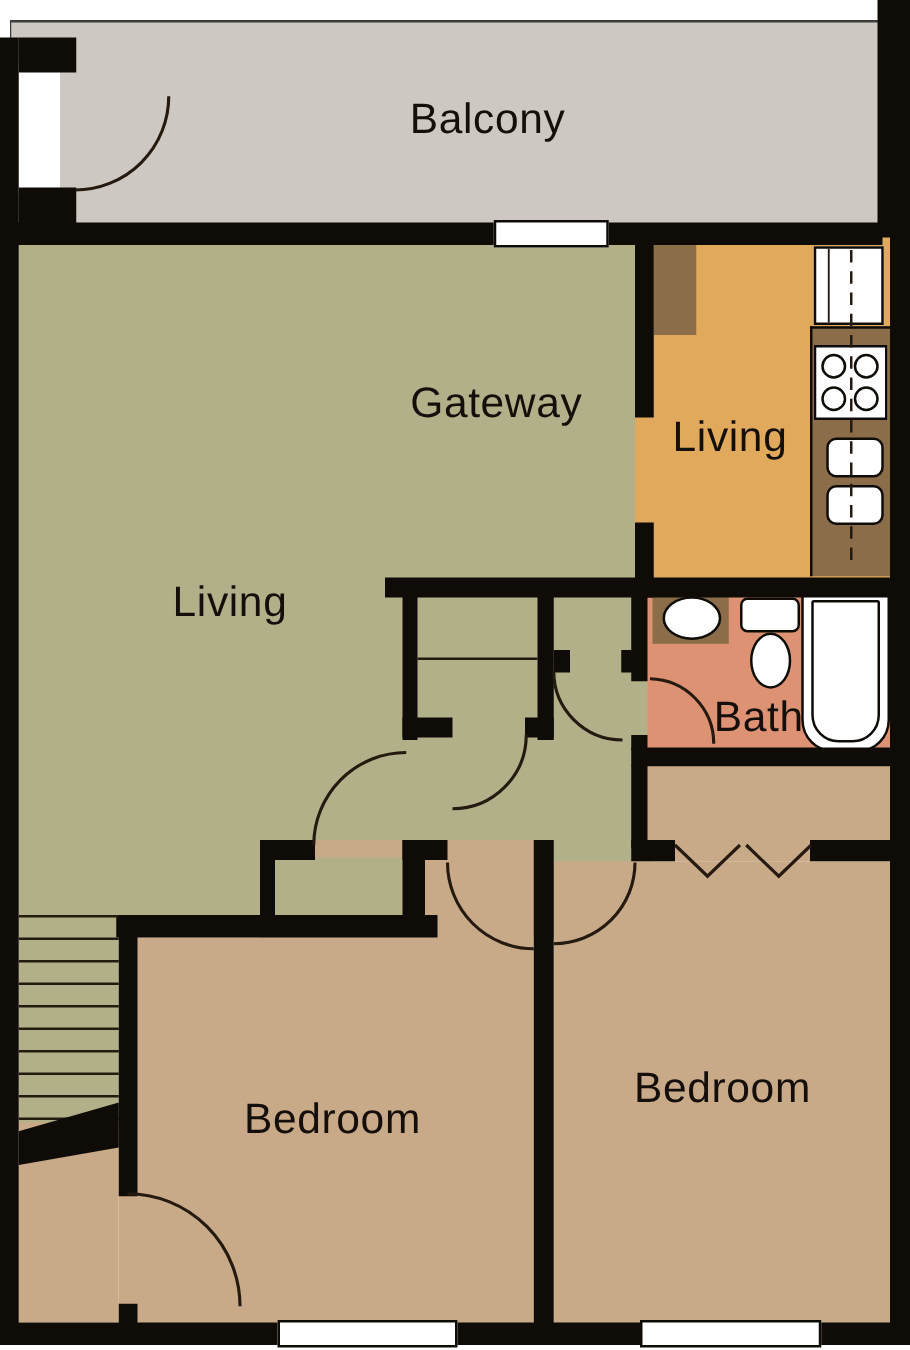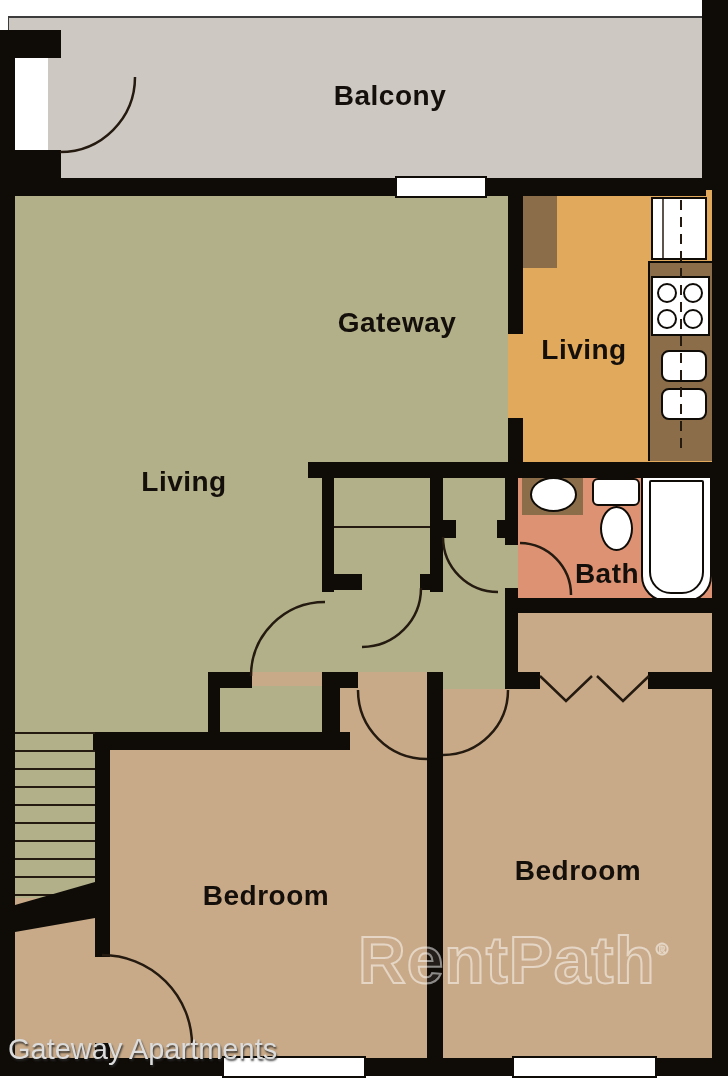--- a/index.html
+++ b/index.html
@@ -1,21 +1,21 @@
 <!DOCTYPE html>
 <html style="--c-wall: #0f0c08; --c-balcony: #cdc8c2; --c-green: #b2b089; --c-kitchen: #e1a95c; --c-brown: #8b6d4a; --c-bath: #de9274; --c-tan: #c9aa88; --c-line: #241a10; --c-window: #ffffff; --c-label: #140f0a; --c-caption: #dcdcdc;"><head>
 <meta charset="utf-8">
 <style>
   html,body{margin:0;padding:0;background:#fff;}
   .plan{position:relative;width:728px;height:1080px;background:#fff;overflow:hidden;
         font-family:"Liberation Sans",sans-serif;}
   .fill{position:absolute;}
   .w{position:absolute;background:var(--c-wall);}
   .window{position:absolute;background:var(--c-window);border:2px solid var(--c-wall);box-sizing:border-box;}
-  .room-label{position:absolute;transform:translate(-50%,-50%);font-weight:bold;font-size:28px;
+  .room-label{position:absolute;transform:translate(-50%,-50%);font-weight:normal;font-size:34px;
               color:var(--c-label);white-space:nowrap;letter-spacing:0.5px;}
   .fixture{position:absolute;box-sizing:border-box;}
   svg.overlay{position:absolute;left:0;top:0;pointer-events:none;}
   .caption{position:absolute;left:8px;top:1033px;font-size:29px;color:var(--c-caption);
            text-shadow:1px 2px 2px rgba(40,40,40,.85);z-index:30;}
   .watermark{position:absolute;left:358px;top:922px;font-size:66px;font-weight:bold;letter-spacing:1px;
              color:rgba(220,200,175,0.10);-webkit-text-stroke:2px rgba(255,255,255,0.5);z-index:25;white-space:nowrap;}
   .watermark sup{font-size:17px;-webkit-text-stroke:1px rgba(255,255,255,0.5);vertical-align:28px;}
 </style>
 </head>
@@ -125,16 +125,14 @@
   </svg>
 
   <div class="room-label" style="left:390px;top:96px;">Balcony</div>
   <div class="room-label" style="left:397px;top:323px;">Gateway</div>
   <div class="room-label" style="left:584px;top:350px;">Living</div>
   <div class="room-label" style="left:160px;top:482px;margin-left:24px;">Living</div>
   <div class="room-label" style="left:607px;top:574px;">Bath</div>
   <div class="room-label" style="left:266px;top:896px;">Bedroom</div>
   <div class="room-label" style="left:578px;top:871px;">Bedroom</div>
 
-  <div class="watermark"><span>RentPath</span><sup>®</sup></div>
-  <div class="caption">Gateway Apartments</div>
 
 </div>
 
 </body></html>

